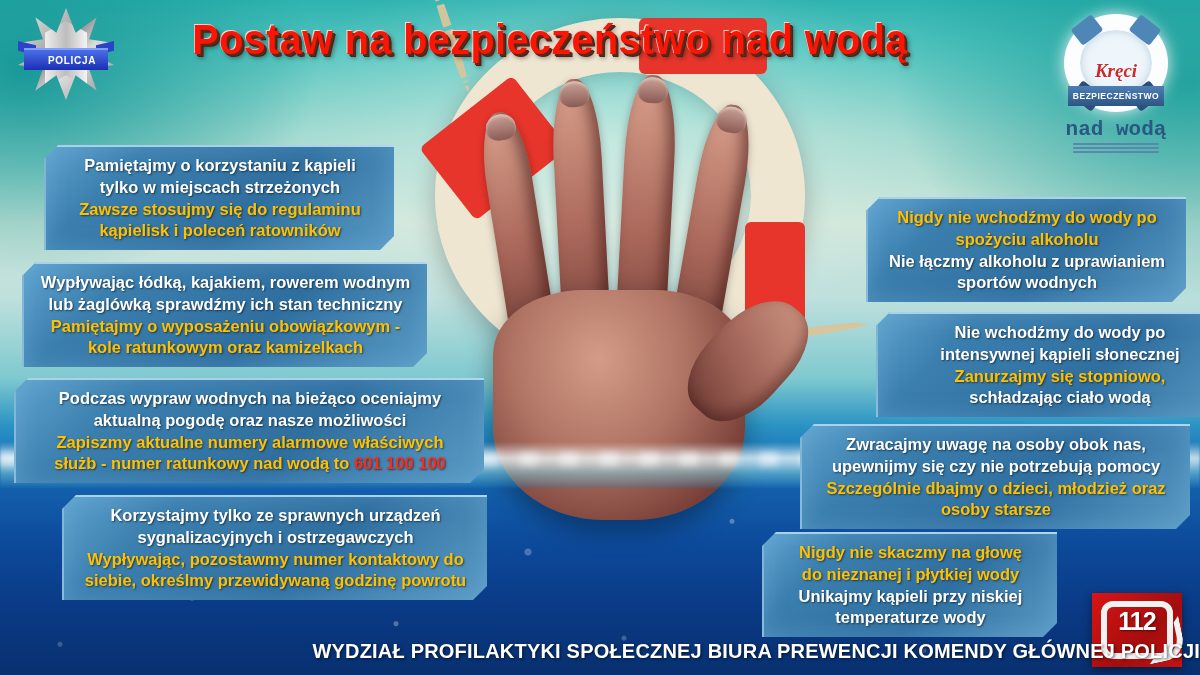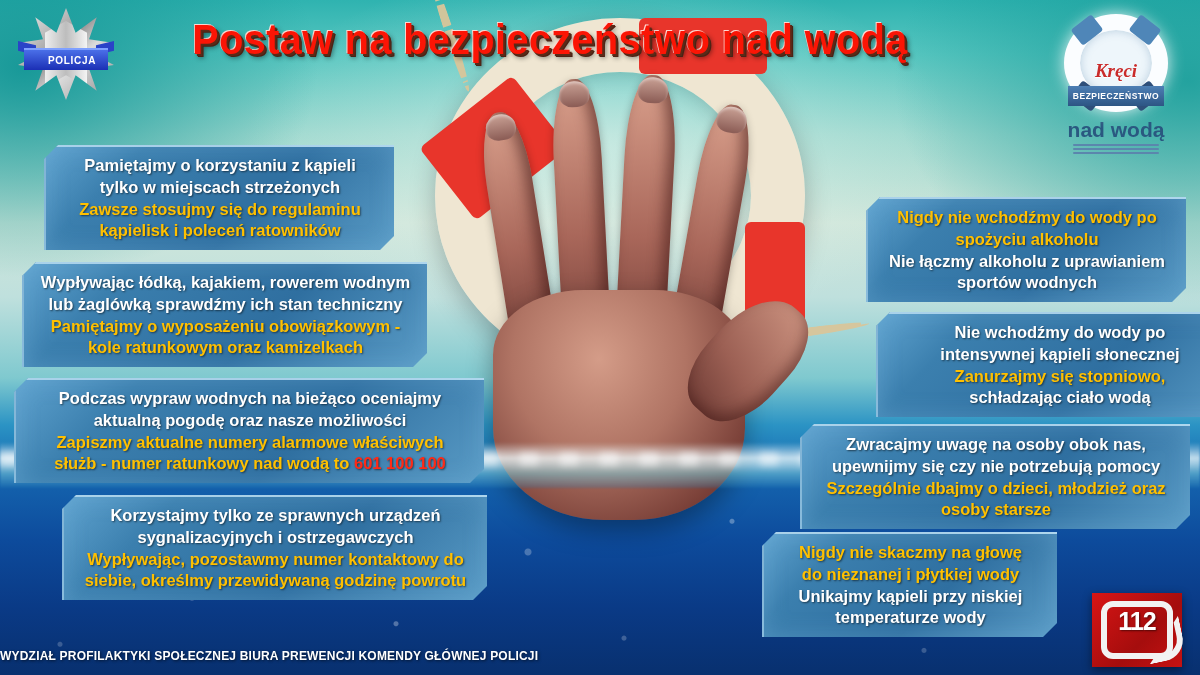--- a/index.html
+++ b/index.html
@@ -179,21 +179,21 @@
     font-size:19px; color:#c92b2b; text-shadow:0 1px 0 #fff;
   }
   .camp-band{
     position:absolute; left:-12px; right:-12px; top:56px; height:20px;
     background:linear-gradient(180deg,#4d7fb5,#2d5584);
     display:flex; align-items:center; justify-content:center;
   }
   .camp-band span{ color:#fff; font-size:8.5px; font-weight:bold; letter-spacing:.5px; }
   .camp-sub{
     margin-top:6px; font-size:21px; font-weight:bold; color:#2a5880;
-    font-family:Liberation Sans, sans-serif;
+    font-family:Liberation Mono, monospace;
   }
   .camp-lines{ margin:1px auto 0; width:86px; }
   .camp-lines div{ height:2px; background:#5b86ad; margin-top:2px; border-radius:2px; }
 
   
   .tip{
     position:absolute;
     padding:8px 16px;
     text-align:center;
     background:linear-gradient(135deg,#5fa3cf 0%,#3b7fae 22%,#2f6fa0 60%,#5a9cc6 100%);
@@ -226,21 +226,21 @@
   .b112 .ring:after{
     content:""; position:absolute; right:-16px; bottom:-8px;
     width:26px; height:30px; border:6px solid #f2f2f2;
     border-left-color:transparent; border-top-color:transparent;
     border-radius:0 0 22px 0; transform:rotate(-12deg);
   }
 
   
   .footer{
     position:absolute; left:0; right:0; bottom:12px;
-    text-align:left; color:#fff; font-size:12px; font-weight:bold;
+    text-align:right; color:#fff; font-size:20px; font-weight:bold;
     letter-spacing:.2px;
     text-shadow:1px 1px 3px rgba(0,0,0,.65);
   }
 </style>
 </head>
 <body>
 
 <div class="poster">
 
   <div class="bg-vignette"></div>

